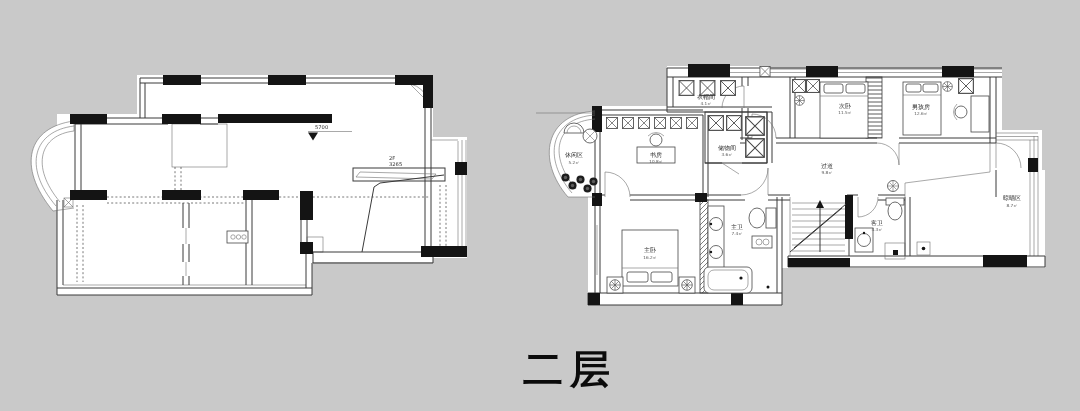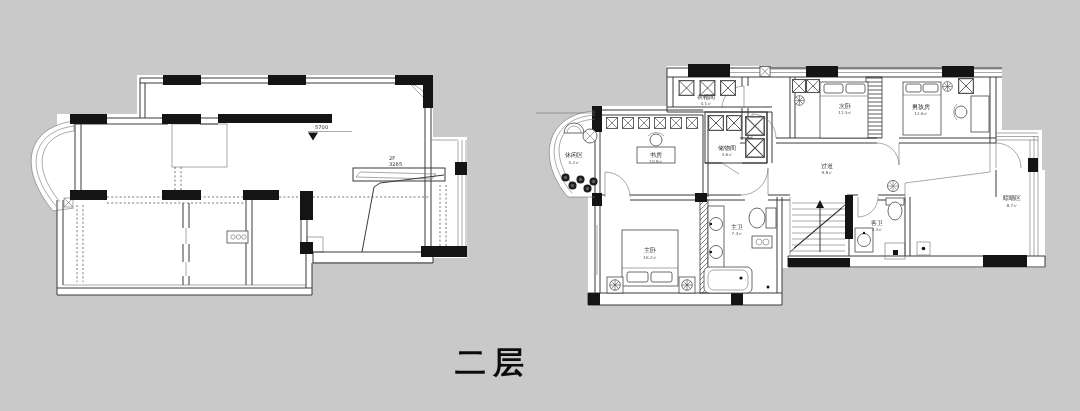--- a/index.html
+++ b/index.html
@@ -8,22 +8,22 @@
   svg{position:absolute;left:0;top:0;}
   .w  {stroke:#3a3a3a;stroke-width:1;fill:none}
   .t  {stroke:#6e6e6e;stroke-width:.6;fill:none}
   .d  {stroke:#555;stroke-width:.8;fill:none;stroke-dasharray:2 2.2}
   .f  {stroke:#474747;stroke-width:.8;fill:#fff}
   .blk{fill:#141414;stroke:none}
   .wh {fill:#ffffff;stroke:none}
   text.rm {font-size:6px;fill:#2e2e2e;text-anchor:middle;font-family:"DejaVu Sans",sans-serif;}
   text.sz {font-size:4.2px;fill:#555;text-anchor:middle;font-family:"DejaVu Sans",sans-serif;}
   text.an {font-size:5.2px;fill:#333;font-family:"DejaVu Sans",sans-serif;}
-  .floor-label{position:absolute;left:455px;top:342px;width:230px;
-               font-size:31px;letter-spacing:7px;color:#0b0b0b;font-weight:600;}
+  .floor-label{position:absolute;left:455px;top:342px;width:230px;text-align:center;
+               font-size:40px;letter-spacing:7px;color:#0b0b0b;font-weight:600;}
 </style>
 </head>
 <body>
 
 <div class="canvas">
 <svg width="1080" height="411" viewBox="0 0 1080 411">
 <defs>
   <pattern id="hs" width="4" height="4" patternUnits="userSpaceOnUse">
     <path d="M0 2H4" stroke="#4a4a4a" stroke-width="0.9"></path>
   </pattern>

